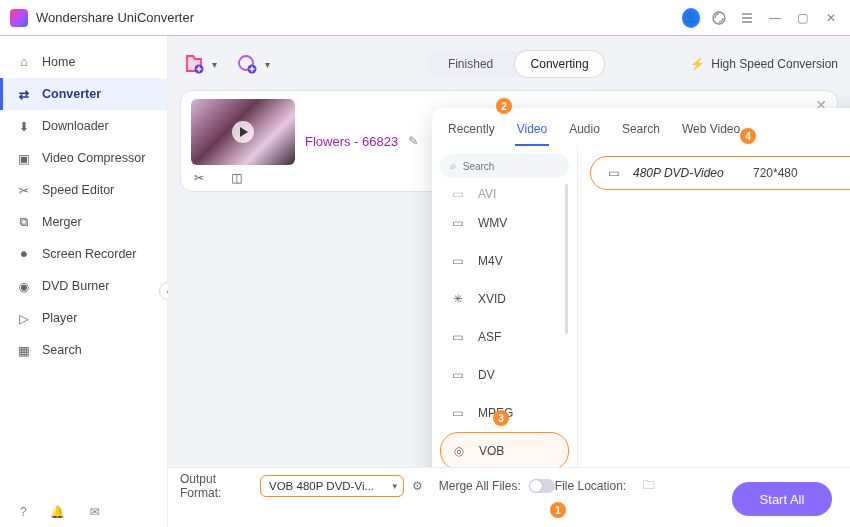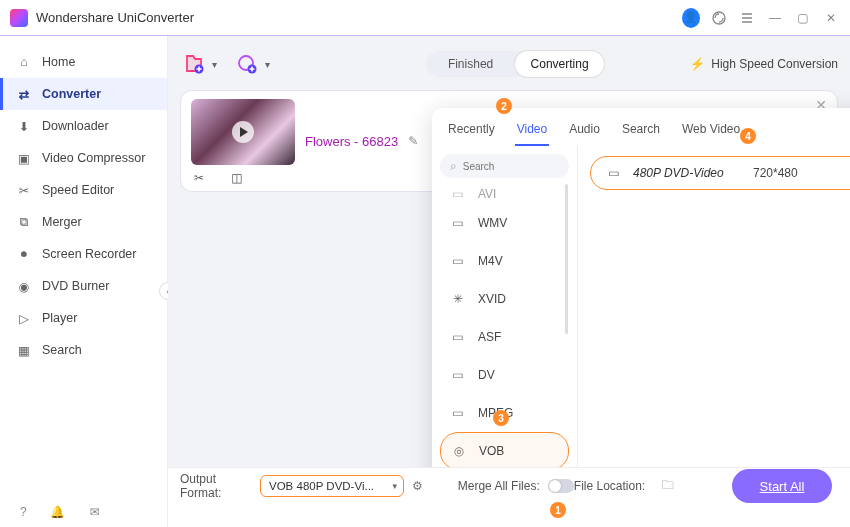--- a/index.html
+++ b/index.html
@@ -72,26 +72,26 @@
 
 .badge { position:absolute; width:16px; height:16px; border-radius:50%; background:#ff8a2a; color:#fff; font-size:10px; display:flex; align-items:center; justify-content:center; font-weight:600; z-index:50; }
 
 
 .footer { height:60px; background:#fff; border-top:1px solid #eee; display:flex; flex-direction:row; padding:6px 12px; font-size:12px; color:#555; position:relative; }
 .frow { display:flex; align-items:center; height:24px; }
 .flabel { width:80px; }
 .of-select { display:flex; align-items:center; height:22px; border:1.5px solid #ff8a2a; border-radius:6px; padding:0 22px 0 8px; font-size:11.5px; color:#333; background:#fff; position:relative; min-width:144px; cursor:pointer; }
 .of-select .dd { position:absolute; right:6px; font-size:9px; color:#666; }
 .gear { margin-left:8px; color:#777; cursor:pointer; }
-.merge { margin-left:35px; display:flex; align-items:center; }
+.merge { margin-left:16px; display:flex; align-items:center; }
 .toggle { width:26px; height:14px; background:#d5d7e2; border-radius:8px; margin-left:8px; position:relative; cursor:pointer; }
 .toggle::after { content:''; position:absolute; width:12px; height:12px; background:#fff; border-radius:50%; top:1px; left:1px; box-shadow:0 0 2px rgba(0,0,0,.3); }
 .loc-box { height:22px; border:1px solid #ddd; border-radius:6px; padding:0 8px; min-width:144px; display:flex; align-items:center; font-size:11.5px; color:#333; }
 .folder-ic { margin-left:8px; color:#777; cursor:pointer; }
-.start-all { position:absolute; right:18px; top:1px; width:100px; height:34px; border-radius:20px; background:#8a6bff; color:#fff; display:flex; align-items:center; justify-content:center; font-size:13px; cursor:pointer;text-decoration:underline; }
+.start-all { position:absolute; right:18px; top:14px; width:100px; height:34px; border-radius:20px; background:#8a6bff; color:#fff; display:flex; align-items:center; justify-content:center; font-size:13px; cursor:pointer; }
 
 .bottom-icons { position:absolute; left:20px; bottom:8px; display:flex; gap:24px; color:#888; }
 .bottom-icons span { cursor:pointer; }
 </style>
 </head>
 <body>
 
 <div class="titlebar">
   <div class="app-logo"></div>
   <div class="app-title">Wondershare UniConverter</div>

